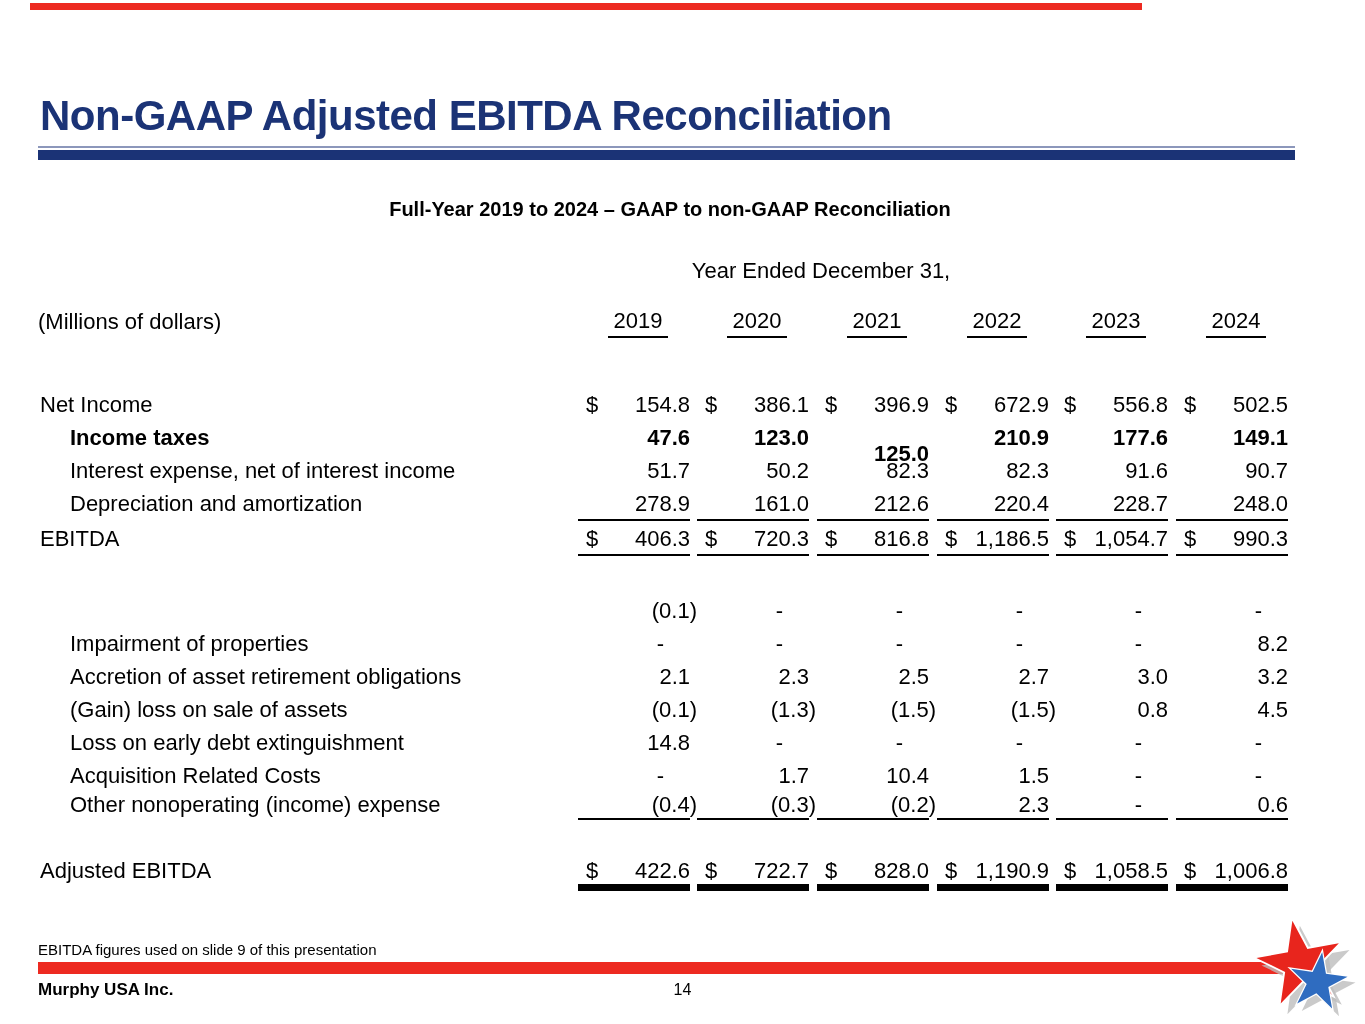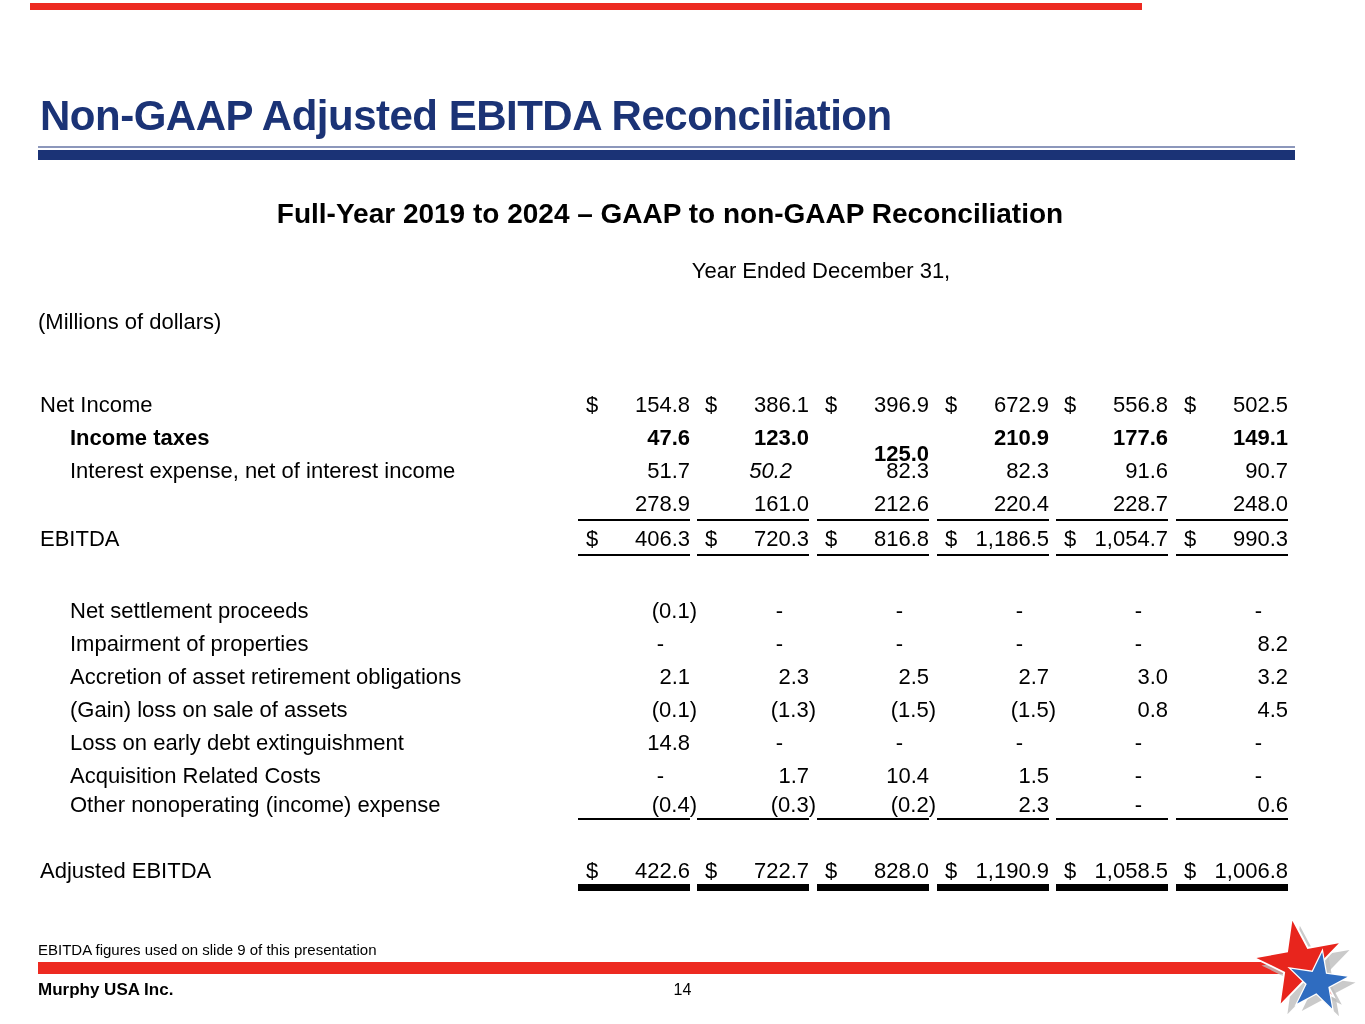--- a/index.html
+++ b/index.html
@@ -9,21 +9,21 @@
   }
   .top-bar{position:absolute;left:30px;top:3px;width:1112px;height:7px;background:#ed2a21;}
   .title{
     position:absolute;left:40px;top:92px;margin:0;font-size:42px;font-weight:bold;
     color:#1b3376;letter-spacing:-0.5px;white-space:nowrap;
   }
   .rule-thin{position:absolute;left:38px;top:146px;width:1257px;height:2px;background:#8c97bb;}
   .rule-thick{position:absolute;left:38px;top:150px;width:1257px;height:10px;background:#1b3376;}
   .subtitle{
     position:absolute;left:0;top:198px;width:1340px;text-align:center;
-    font-size:28px;font-weight:bold;white-space:nowrap;
+    font-size:20px;font-weight:bold;white-space:nowrap;
   }
   .caption{position:absolute;left:571px;top:258px;width:500px;text-align:center;font-size:22px;white-space:nowrap;}
   .units{position:absolute;left:38px;top:309px;font-size:22px;white-space:nowrap;}
   #headers{position:absolute;left:0;top:308px;width:100%;height:32px;}
   .year-cell{position:absolute;top:0;width:104px;text-align:center;font-size:22px;}
   .year-label{display:inline-block;border-bottom:2px solid #000;padding:0 6px 2px 6px;}
   #table-body{position:absolute;left:0;top:0;width:100%;height:100%;}
   .row{position:absolute;left:0;width:100%;height:30px;}
   .row-label{position:absolute;top:0;font-size:22px;white-space:nowrap;}
   .cell{
@@ -50,20 +50,28 @@
   <div class="top-bar"></div>
 
   <h1 class="title">Non-GAAP Adjusted EBITDA Reconciliation</h1>
   <div class="rule-thin"></div>
   <div class="rule-thick"></div>
 
   <div class="subtitle">Full-Year 2019 to 2024 – GAAP to non-GAAP Reconciliation</div>
   <div class="caption">Year Ended December 31,</div>
   <div class="units">(Millions of dollars)</div>
 
+  <div id="headers">
+      <div class="year-cell" style="left: 586px;"><span class="year-label">2019</span></div>
+      <div class="year-cell" style="left: 705px;"><span class="year-label">2020</span></div>
+      <div class="year-cell" style="left: 825px;"><span class="year-label">2021</span></div>
+      <div class="year-cell" style="left: 945px;"><span class="year-label">2022</span></div>
+      <div class="year-cell" style="left: 1064px;"><span class="year-label">2023</span></div>
+      <div class="year-cell" style="left: 1184px;"><span class="year-label">2024</span></div>
+    </div>
   <div id="table-body">
       <div class="row" style="top: 392px;">
     <span class="row-label" style="left: 40px;">Net Income</span>
   <div class="cell" style="left: 586px;">
           <span class="dollar">$</span>
           <span class="val">154.8</span>
         </div>
         <div class="cell" style="left: 705px;">
           <span class="dollar">$</span>
           <span class="val">386.1</span>
@@ -111,21 +119,21 @@
           <span class="dollar"></span>
           <span class="val">149.1</span>
         </div>
       </div>
       <div class="row" style="top: 458px;">
     <span class="row-label" style="left: 70px;">Interest expense, net of interest income</span>
   <div class="cell" style="left: 586px;">
           <span class="dollar"></span>
           <span class="val">51.7</span>
         </div>
-        <div class="cell" style="left: 688px; font-style: italic;">
+        <div class="cell" style="left: 705px;">
           <span class="dollar"></span>
           <span class="val">50.2</span>
         </div>
         <div class="cell" style="left: 825px;">
           <span class="dollar"></span>
           <span class="val">82.3</span>
         </div>
         <div class="cell" style="left: 945px;">
           <span class="dollar"></span>
           <span class="val">82.3</span>
@@ -133,20 +141,21 @@
         <div class="cell" style="left: 1064px;">
           <span class="dollar"></span>
           <span class="val">91.6</span>
         </div>
         <div class="cell" style="left: 1184px;">
           <span class="dollar"></span>
           <span class="val">90.7</span>
         </div>
       </div>
       <div class="row" style="top: 491px;">
+    <span class="row-label" style="left: 70px;">Depreciation and amortization</span>
   <div class="cell wide rule-single" style="left: 578px; height: 28px;">
           <span class="dollar"></span>
           <span class="val">278.9</span>
         </div>
         <div class="cell wide rule-single" style="left: 697px; height: 28px;">
           <span class="dollar"></span>
           <span class="val">161.0</span>
         </div>
         <div class="cell wide rule-single" style="left: 817px; height: 28px;">
           <span class="dollar"></span>
@@ -186,21 +195,20 @@
         <div class="cell wide rule-single" style="left: 1056px; height: 28px;">
           <span class="dollar">$</span>
           <span class="val">1,054.7</span>
         </div>
         <div class="cell wide rule-single" style="left: 1176px; height: 28px;">
           <span class="dollar">$</span>
           <span class="val">990.3</span>
         </div>
       </div>
       <div class="row" style="top: 598px;">
-    <span class="row-label" style="left: 70px;">Net settlement proceeds</span>
   <div class="cell" style="left: 586px;">
           <span class="dollar"></span>
           <span class="val paren">(0.1)</span>
         </div>
         <div class="cell" style="left: 705px;">
           <span class="dollar"></span>
           <span class="val dash">-</span>
         </div>
         <div class="cell" style="left: 825px;">
           <span class="dollar"></span>

